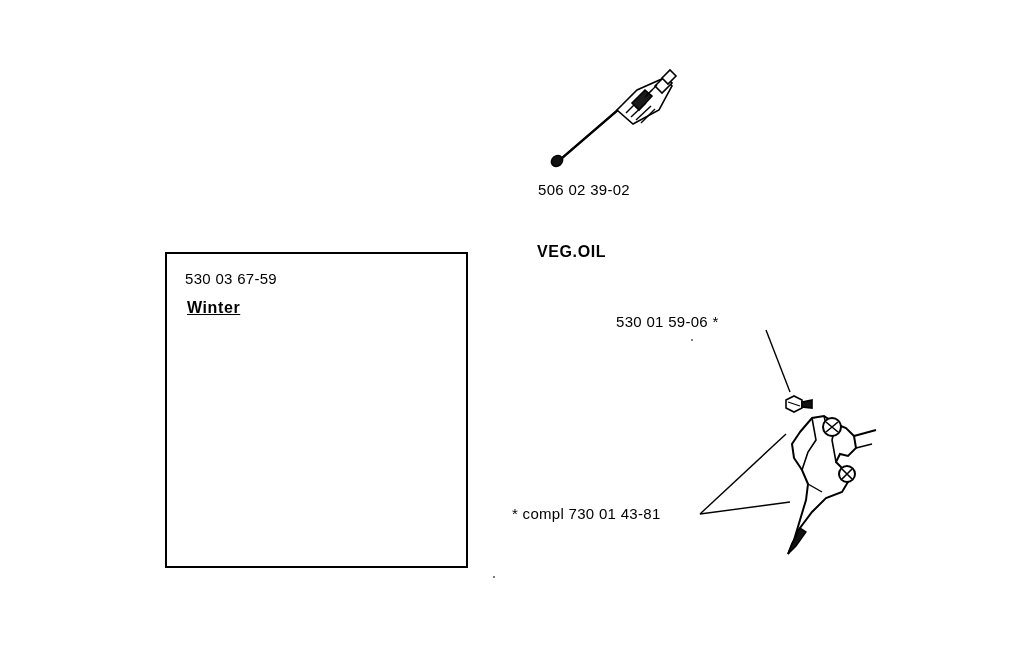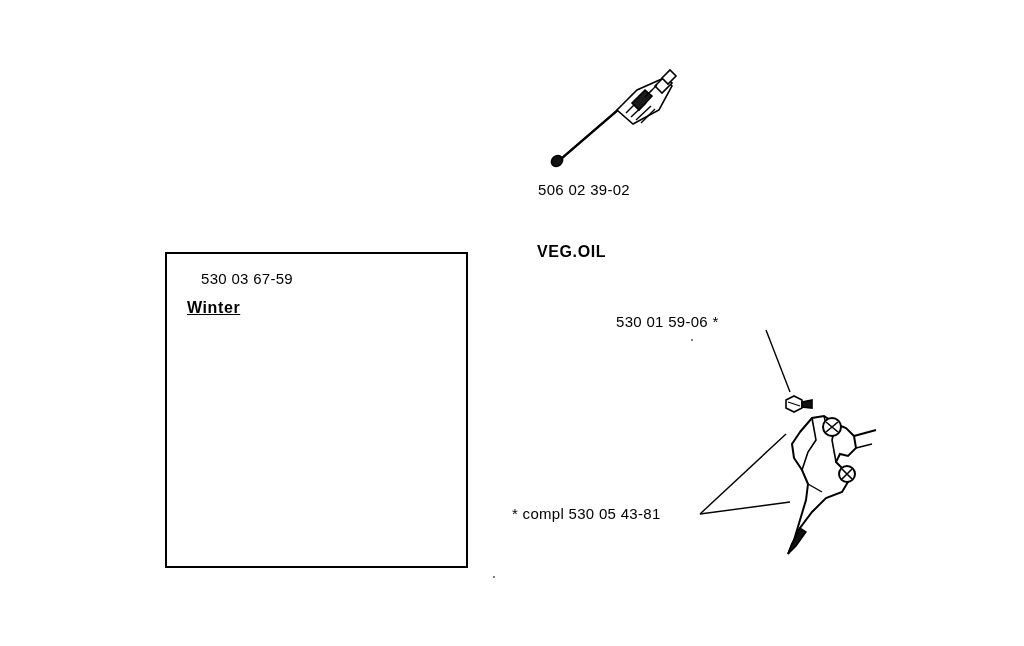--- a/index.html
+++ b/index.html
@@ -214,23 +214,23 @@
       <path d="M700,514 L790,502"></path>
       <path d="M700,514 L786,434"></path>
     </g>
   </svg>
 
   <div class="panel" style="left:165px; top:252px; width:303px; height:316px;"></div>
 
   <div class="label" style="left:538px; top:181px;">506 02 39-02</div>
   <div class="label bold" style="left:537px; top:223px;margin-top:20px;">VEG.OIL</div>
 
-  <div class="label" style="left:185px; top:270px;margin-left:16px;">530 03 67-59</div>
+  <div class="label" style="left:185px; top:270px;">530 03 67-59</div>
   <div class="label bold" style="left:187px; top:299px;text-decoration:underline;">Winter</div>
 
   <div class="label" style="left:616px; top:313px;">530 01 59-06  *</div>
 
-  <div class="label" style="left:512px; top:505px;">*  compl 530 05 43-81</div>
+  <div class="label" style="left:512px; top:505px;">*  compl 730 01 43-81</div>
 
   <div class="dot" style="left:691px; top:339px;"></div>
   <div class="dot" style="left:493px; top:576px;"></div>
 
 </div>
 
 </body></html>

